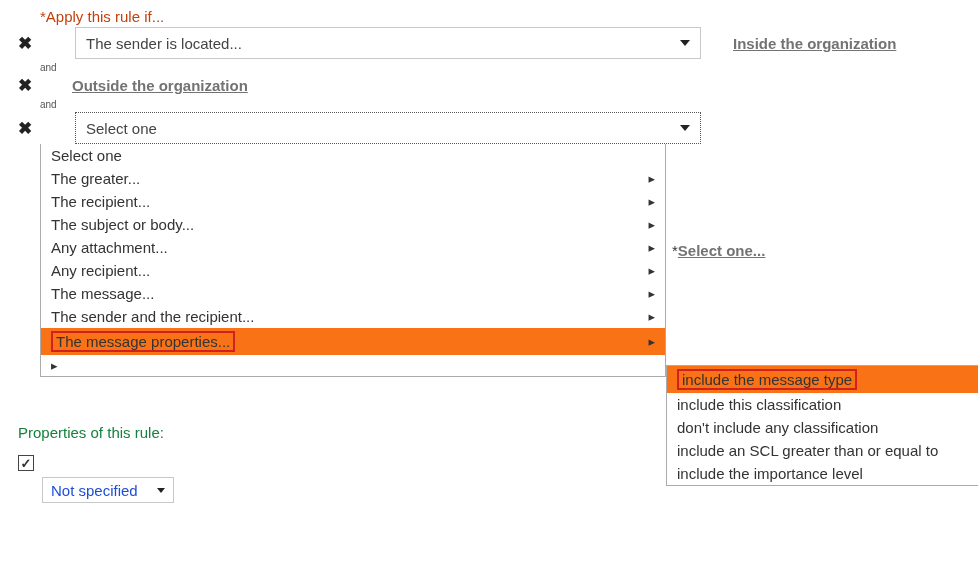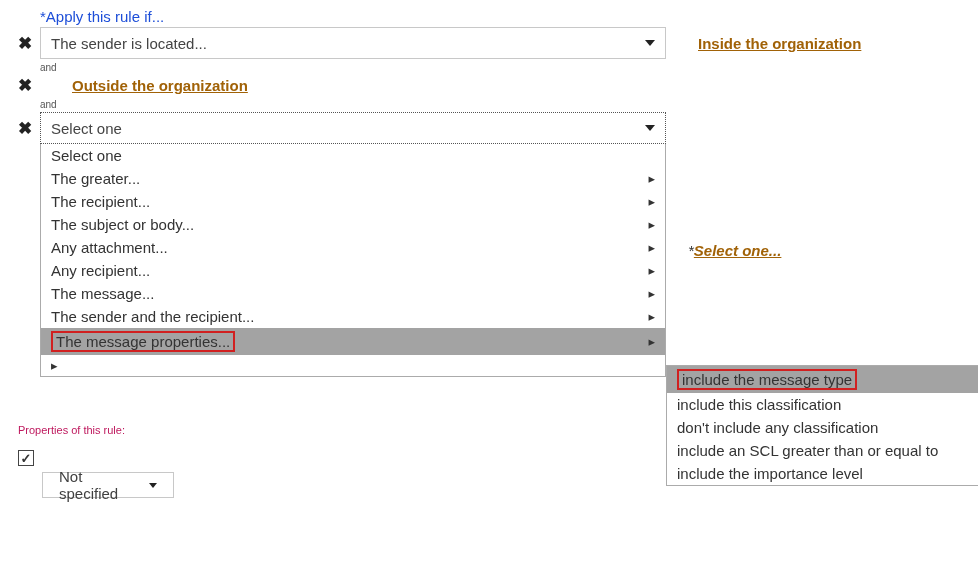--- a/index.html
+++ b/index.html
@@ -11,21 +11,21 @@
     color: #333;
     background: #fff;
   }
   .row {
     display: flex;
     align-items: center;
     margin-bottom: 3px;
   }
   .title {
     font-size: 15px;
-    color: #1d4ed8;
+    color: #c2410c;
     margin-bottom: 2px;
     margin-left: 22px;
   }
   .close-x {
     width: 22px;
     font-size: 17px;
     font-weight: bold;
     color: #222;
     cursor: pointer;
     user-select: none;
@@ -35,20 +35,21 @@
     width: 626px;
     height: 32px;
     border: 1px solid #c8c8c8;
     display: flex;
     align-items: center;
     justify-content: space-between;
     padding: 0 10px;
     cursor: pointer;
     background: #fff;
     color: #444;
+    margin-left: 35px;
   }
   .dropdown.focused {
     border: 1px dotted #555;
   }
   .caret {
     width: 0; height: 0;
     border-left: 5px solid transparent;
     border-right: 5px solid transparent;
     border-top: 6px solid #222;
   }
@@ -60,21 +61,21 @@
     margin-left: 4px;
   }
   .and {
     margin-left: 22px;
     color: #555;
     font-size: 10px;
     margin-top:3px;
     margin-bottom:2px;
   }
   .link {
-    color: #a16207;
+    color: #737373;
     text-decoration: underline;
     margin-left: 32px;
     cursor: pointer;
     font-weight: bold;
   }
   .section {
     position: relative;
   }
   .menu {
     position: absolute;
@@ -89,21 +90,21 @@
   .menu-item {
     padding: 3px 10px;
     display: flex;
     justify-content: space-between;
     align-items: center;
     cursor: pointer;
     font-size: 15px;
     color: #333;
   }
   .menu-item.highlight {
-    background: #a3a3a3;
+    background: #f97316;
     text-align: center;
   }
   .arrow-r {
     color: #333;
     font-size: 13px;
   }
   .submenu {
     position: absolute;
     left: 648px;
     top: 253px;
@@ -112,22 +113,22 @@
     background: #fff;
     z-index: 20;
   }
   .red-box {
     border: 2px solid #d12020;
     padding: 0px 3px;
     display: inline-block;
   }
   .props-title {
     margin-top: 280px;
-    color: #be185d;
-    font-size: 11px;
+    color: #15803d;
+    font-size: 15px;
   }
   .check-row {
     margin-top: 14px;
     display: flex;
     align-items: center;
   }
   .checkbox {
     width: 16px;
     height: 16px;
     border: 1px solid #444;
@@ -141,24 +142,24 @@
   }
   .small-dd {
     margin-top: 6px;
     margin-left: 24px;
     width: 132px;
     height: 26px;
     border: 1px solid #c8c8c8;
     display: flex;
     align-items: center;
     justify-content: space-between;
-    padding: 0 16px;
-    cursor: pointer;
-    font-size: 15px;
-    color: #404040;
+    padding: 0 8px;
+    cursor: pointer;
+    font-size: 15px;
+    color: #1d4ed8;
   }
   .asterisk { color:#333; margin-left:32px; }
 </style>
 </head>
 <body>
 
 <div class="title">*Apply this rule if...</div>
 
 <div class="row">
   <div class="close-x">✖</div>
@@ -228,21 +229,21 @@
   <div class="submenu" id="sub-menu">
       <div class="menu-item highlight">
         <span class="red-box">include the message type</span>
       </div>
       <div class="menu-item">include this classification</div>
       <div class="menu-item">don't include any classification</div>
       <div class="menu-item">include an SCL greater than or equal to</div>
       <div class="menu-item">include the importance level</div>
     </div>
 
-  <div style="position:absolute; left:670px; top:130px;font-style:italic;">
+  <div style="position:absolute; left:654px; top:130px;">
     <span class="asterisk" style="margin-left:0;">*</span><span class="link" style="margin-left:0;">Select one...</span>
   </div>
 </div>
 
 <div class="props-title">Properties of this rule:</div>
 
 <div class="check-row">
   <div class="checkbox">✓</div>
 </div>
 

